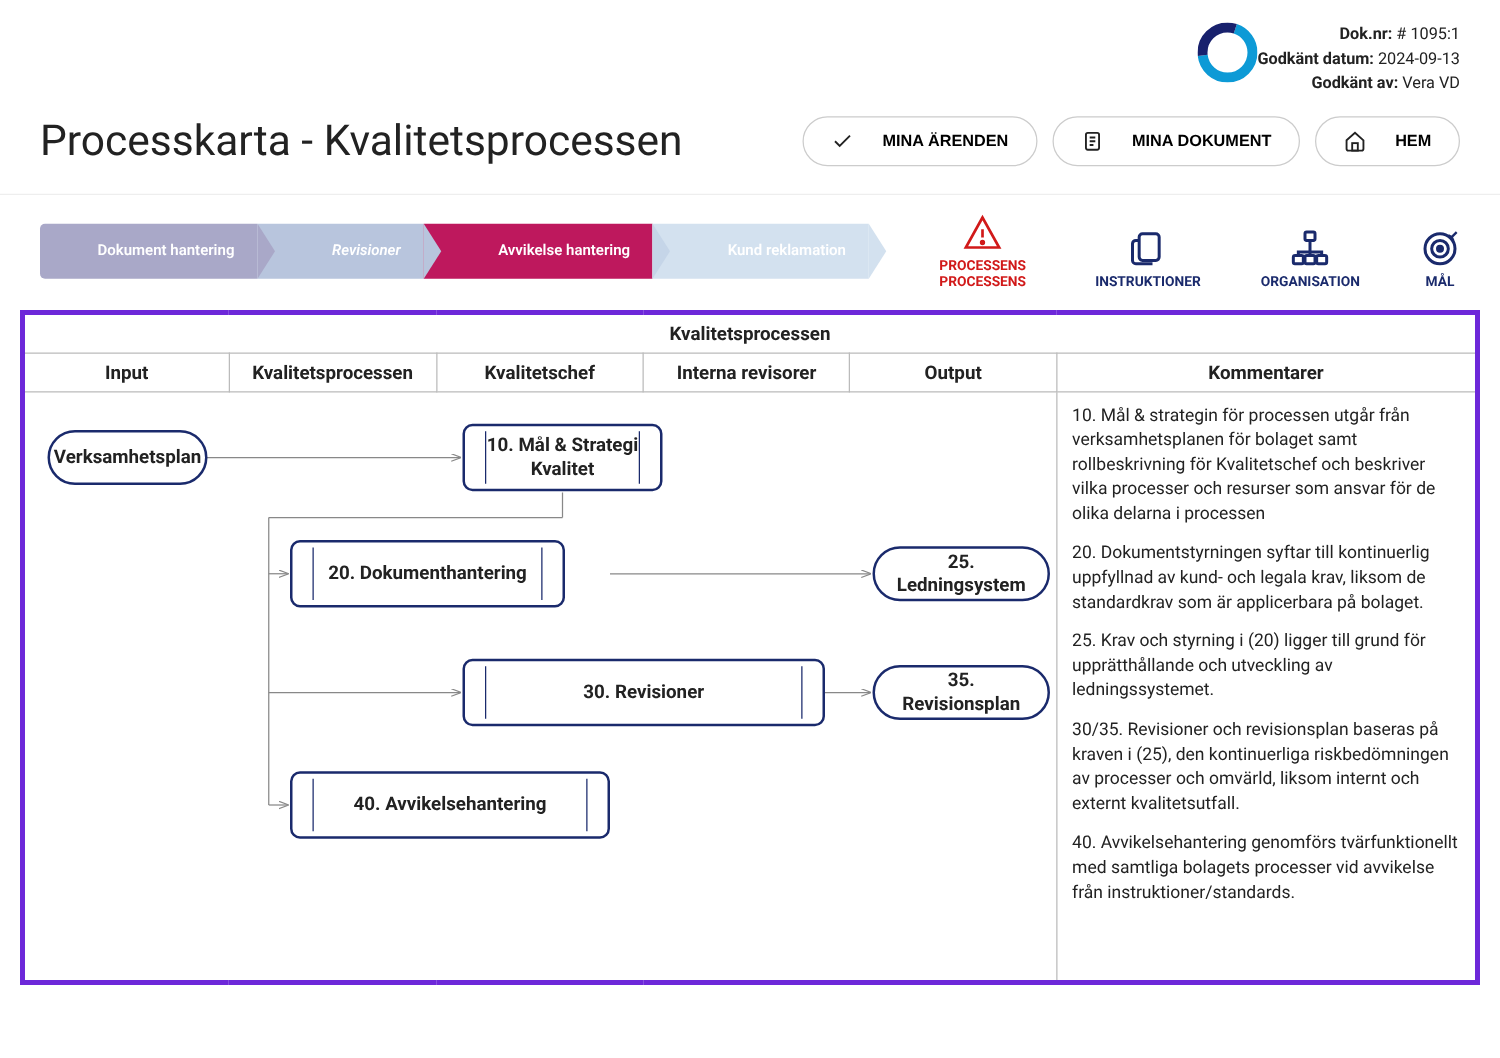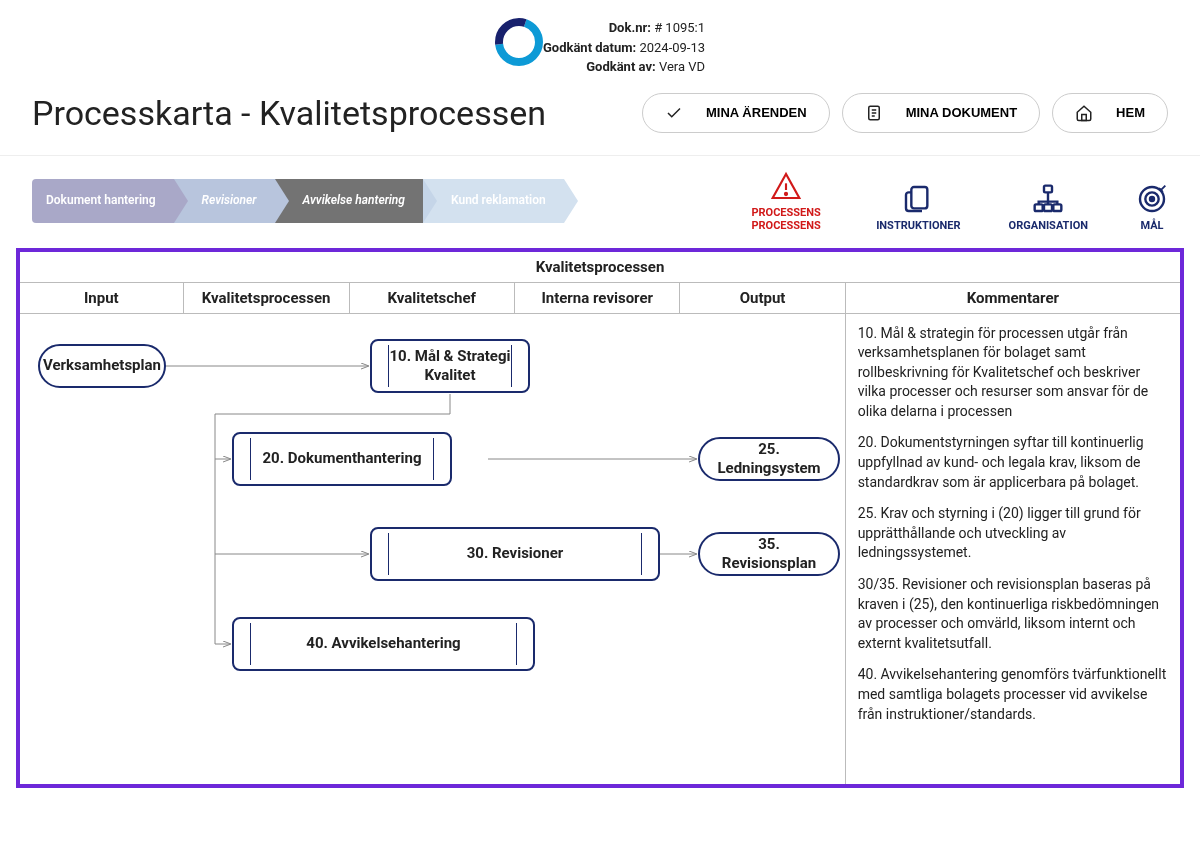--- a/index.html
+++ b/index.html
@@ -1,41 +1,41 @@
 <!DOCTYPE html>
 <html><head>
 <meta charset="utf-8">
 <style>
 * { box-sizing: border-box; margin: 0; padding: 0; }
 body { font-family: -apple-system, BlinkMacSystemFont, "Segoe UI", Roboto, sans-serif; background: #fff; color: #222; font-size: 14px; }
 .page { width: 1200px; position: relative; }
 
 
-.topbar { display: flex; justify-content: center; padding: 18px 32px 10px; }
+.topbar { display: flex; justify-content: flex-end; padding: 18px 32px 10px; }
 .logo { width: 48px; height: 48px; }
 .meta { text-align: right; font-size: 13px; line-height: 1.5; }
 .meta b { font-weight: 700; }
 
 
 .title-row { display: flex; align-items: center; justify-content: space-between; padding: 6px 32px 22px; border-bottom: 1px solid #eee; }
 .title-row h1 { font-size: 34px; font-weight: 400; }
 .title-row .buttons { display: flex; gap: 12px; }
 .pill-btn { display: flex; align-items: center; gap: 23px; border: 1px solid #ccc; border-radius: 999px; padding: 10px 22px; background: #fff; font-size: 13px; font-weight: 600; cursor: pointer; }
 .pill-btn svg { width: 18px; height: 18px; }
 
 
 .subnav { display: flex; justify-content: space-between; align-items: center; padding: 14px 32px 10px; }
 .crumbs { display: flex; }
 .crumb { position: relative; height: 44px; line-height: 1.15; display: flex; flex-direction: column; justify-content: center; padding: 0 18px 0 28px; color: #fff; font-size: 12px; font-weight: 600; }
 .crumb::after { content: ""; position: absolute; right: -14px; top: 0; width: 0; height: 0; border-top: 22px solid transparent; border-bottom: 22px solid transparent; border-left: 14px solid currentColor; z-index: 1; }
 .crumb.c0 { background: #a9a8c8; color: #a9a8c8; border-radius: 4px 0 0 4px; }
 .crumb.c1 { background: #b8c5dd; color: #b8c5dd; font-style: italic; }
-.crumb.c2 { background: #737373; color: #c5d5e8; font-style: italic; }
+.crumb.c2 { background: #be185d; color: #c5d5e8; }
 .crumb.c3 { background: #d3e1ef; color: #d3e1ef; }
-.crumb span { color: #fff; }
+.crumb span { color: #fff; margin-left: 32px; }
 .crumb.c0 span { color: #fff; }
 .crumb:first-child { padding-left: 14px; }
 
 .sidelinks { display: flex; gap: 48px; align-items: flex-end; }
 .sidelink { display: flex; flex-direction: column; align-items: center; gap: 4px; font-size: 11px; font-weight: 700; color: #1a2a6c; cursor: pointer; }
 .sidelink.alert { color: #d11919; }
 .sidelink svg { width: 32px; height: 32px; }
 
 
 .process-wrap { padding: 6px 16px; }
@@ -206,21 +206,21 @@
         </div>
         <div class="node term" style="left:678px; top:123px; width:142px;">
           <span>25. Ledningsystem</span>
         </div>
         <div class="node proc" style="left:350px; top:213px; width:290px;">
           <span>30. Revisioner</span>
         </div>
         <div class="node term" style="left:678px; top:218px; width:142px;">
           <span>35. Revisionsplan</span>
         </div>
-        <div class="node proc" style="left:212px; top:303px; width:303px;">
+        <div class="node proc" style="left:212px; top:303px; width:256px;">
           <span>40. Avvikelsehantering</span>
         </div>
 
       </div>
     </td>
     <td class="body">
       <div class="comments">
         <p>10. Mål &amp; strategin för processen utgår från verksamhetsplanen för bolaget samt rollbeskrivning för Kvalitetschef och beskriver vilka processer och resurser som ansvar för de olika delarna i processen</p>
         <p>20. Dokumentstyrningen syftar till kontinuerlig uppfyllnad av kund- och legala krav, liksom de standardkrav som är applicerbara på bolaget.</p>
         <p>25. Krav och styrning i (20) ligger till grund för upprätthållande och utveckling av ledningssystemet.</p>

